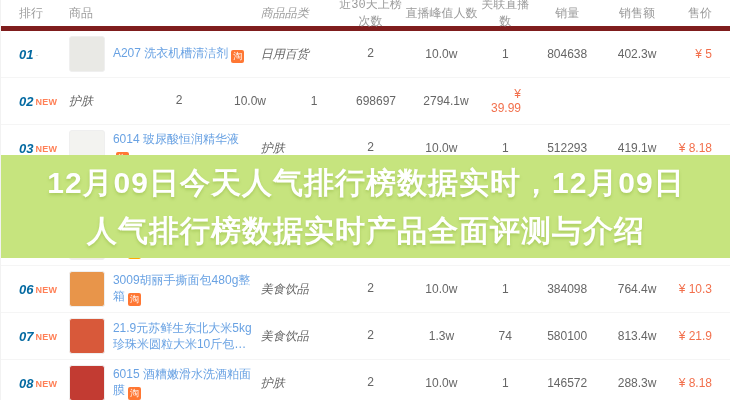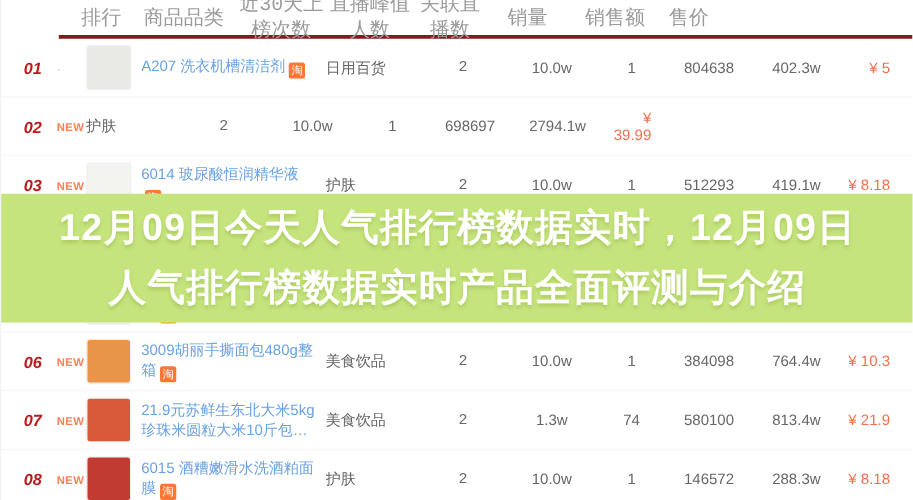--- a/index.html
+++ b/index.html
@@ -1,38 +1,38 @@
 <!DOCTYPE html>
 <html><head>
 <meta charset="utf-8">
 <style>
   * { margin:0; padding:0; box-sizing:border-box; }
   html,body { width:730px; height:400px; overflow:hidden; background:#fff;
     font-family:"Liberation Sans","DejaVu Sans",sans-serif; }
   .app { position:relative; width:730px; height:400px; border-left:1px solid #f2f2f2; }
 
   
-  .thead { display:flex; align-items:center; height:31px; border-bottom:3px solid #7f1d1d;
-    color:#9b9b9b; font-size:16px;margin-left:46px; }
+  .thead { display:flex; align-items:center; height:31px; border-bottom:5px solid #7f1d1d;
+    color:#9b9b9b; font-size:12px; }
   .tbody { }
 
   
   .c-rank    { width:68px;  padding-left:18px; }
   .c-product { width:192px; display:flex; align-items:center; gap:8px; }
-  .c-cat     { width:76px; }
+  .c-cat     { width:76px;font-style:italic; }
   .c-times   { width:68px; text-align:center;font-family:Liberation Mono, monospace; }
   .c-peak    { width:74px; text-align:center; }
   .c-lives   { width:54px; text-align:center; }
   .c-sales   { width:70px; text-align:center; }
   .c-amount  { width:70px; text-align:center; }
   .c-price   { width:58px; text-align:right; padding-right:18px; }
 
   .row { display:flex; align-items:center; min-height:47px; border-bottom:1px solid #f5f5f5;
     font-size:12px; color:#666; }
-  .rank-num { font-size:13px; font-weight:bold; font-style:italic; color:#b91c1c; margin-right:12px; }
+  .rank-num { font-size:13px; font-weight:bold; font-style:italic; color:#0369a1; margin-right:2px; }
   .trend { font-size:9px; color:#ccc; vertical-align:1px; }
   .trend.new { color:#ff8057; font-weight:bold; letter-spacing:.3px; }
   .pimg { width:36px; height:36px; border-radius:3px; border:1px solid #efefef; flex:0 0 36px; }
   .pname { color:#69a2e3; line-height:1.35; max-width:142px;
     display:-webkit-box; -webkit-line-clamp:2; -webkit-box-orient:vertical; overflow:hidden; }
   .badge { display:inline-block; min-width:13px; height:13px; line-height:13px; text-align:center;
     background:#ff7733; color:#fff; font-size:9px; border-radius:2px; padding:0 1px; margin-left:3px;
     vertical-align:-2px; }
   .badge.badge-shop { background:#ffaa00; }
   .price { color:#f2704d; }
@@ -44,20 +44,21 @@
   .overlay .line { color:#fff; font-size:30px; font-weight:bold; line-height:48px;
     white-space:nowrap; text-shadow:0 2px 3px rgba(120,160,40,.35); letter-spacing:1px; }
 </style>
 </head>
 <body>
 
 <div class="app">
 
   <div class="thead">
     <div class="c-rank">排行</div>
+    <div class="c-product">商品</div>
     <div class="c-cat">商品品类</div>
     <div class="c-times">近30天上榜次数</div>
     <div class="c-peak">直播峰值人数</div>
     <div class="c-lives">关联直播数</div>
     <div class="c-sales">销量</div>
     <div class="c-amount">销售额</div>
     <div class="c-price">售价</div>
   </div>
 
   <div class="tbody" id="table-body">

